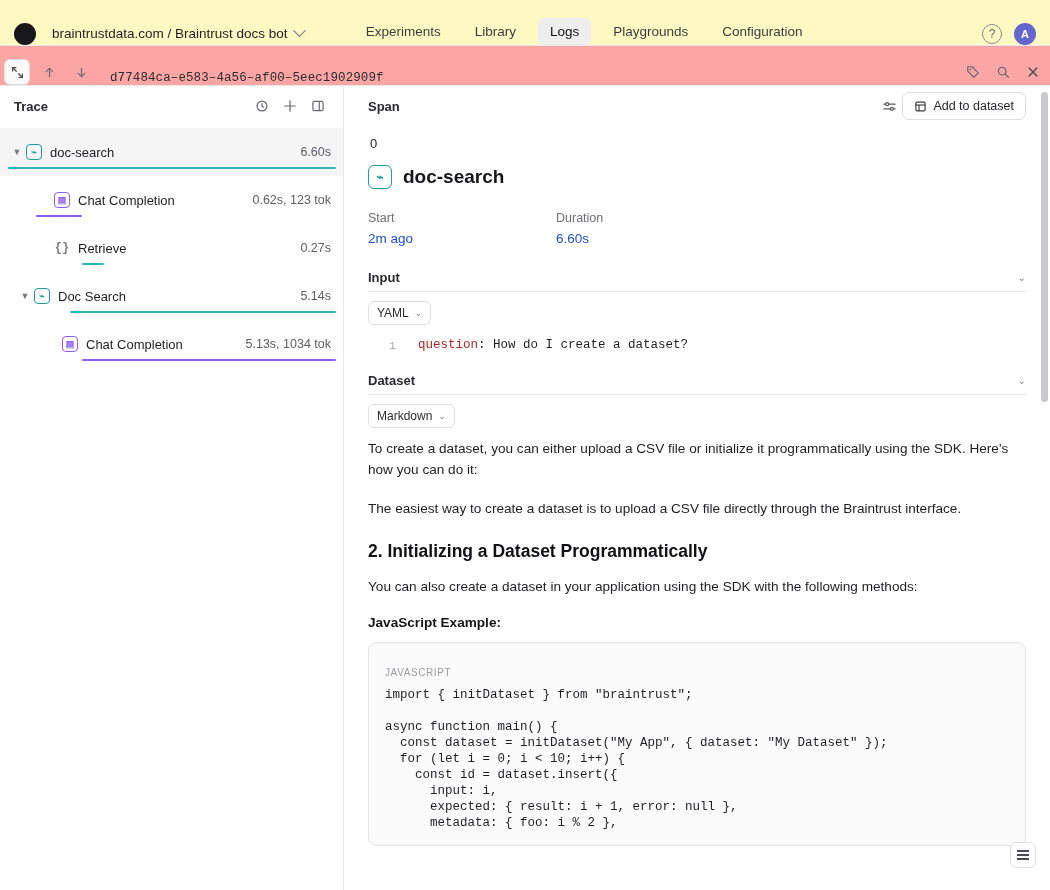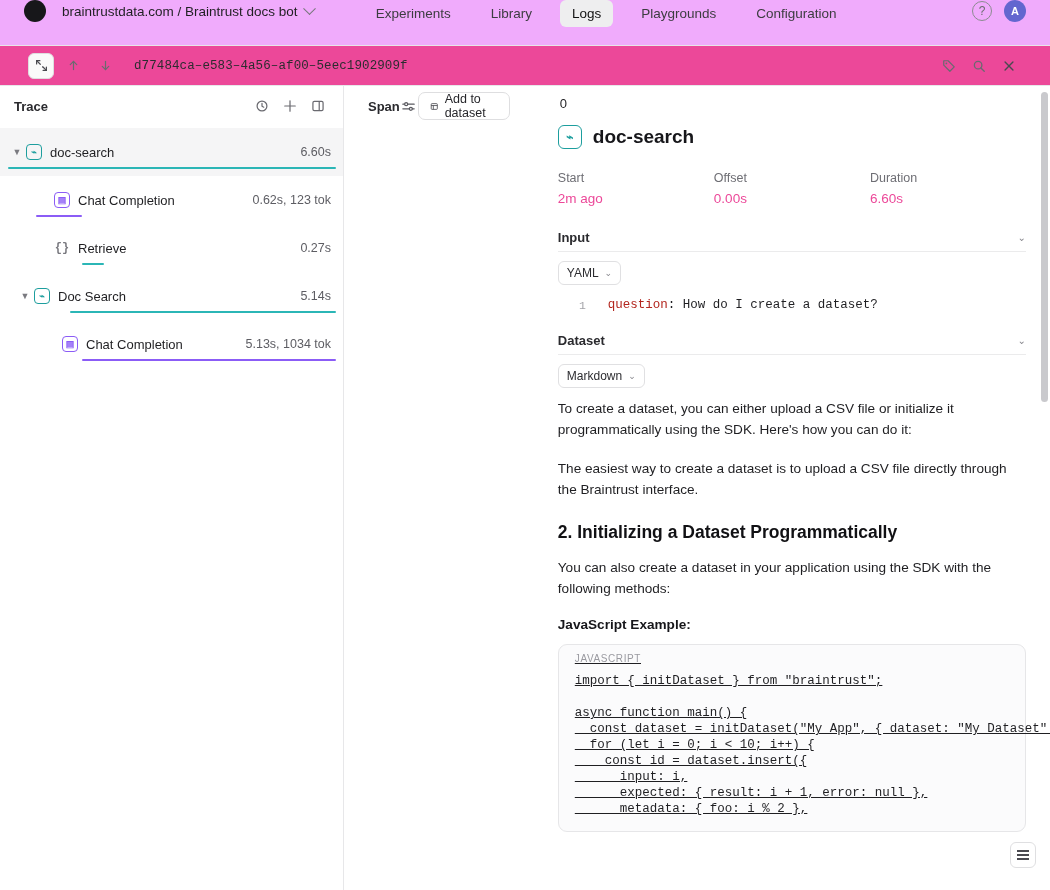--- a/index.html
+++ b/index.html
@@ -9,45 +9,45 @@
     overflow: hidden;
     background: #ffffff;
     font-family: "Liberation Sans", sans-serif;
     color: #1f1f22;
   }
   .app { width: 1050px; height: 890px; position: relative; display: flex; flex-direction: column; }
 
   
   .navbar {
     height: 46px; flex: 0 0 46px;
-    display: flex; align-items: flex-start;
-    padding: 0 24px;
+    display: flex; align-items: flex-end;
+    padding: 0 14px;
     border-bottom: 1px solid #e7e7e9;
-    background: #f0abfc;
+    background: #fef9c3;
   }
   .logo {
     width: 22px; height: 22px; border-radius: 50%;
     background: #17171a; margin-right: 10px;
     position: relative;
   }
   .logo::after {
     content: ""; position: absolute; right: 1px; bottom: 2px;
     width: 8px; height: 8px; background: #fff; border-radius: 50% 0 50% 50%;
     display: none;
   }
   .project-switch {
     display: flex; align-items: center; gap: 7px;
     font-size: 13.5px; color: #1f1f22; cursor: pointer;
     padding: 4px 6px; border-radius: 5px;
   }
   .chev {
     width: 9px; height: 9px; border-right: 1.4px solid #77777c;
     border-bottom: 1.4px solid #77777c; transform: rotate(45deg) translate(-2px,-2px);
   }
-  .navtabs { display: flex; align-items: center; gap: 16px; margin-left: 44px; }
+  .navtabs { display: flex; align-items: center; gap: 10px; margin-left: 44px; }
   .navtab {
     font-size: 13.5px; color: #3c3c40; padding: 6px 12px;
     border-radius: 6px; cursor: pointer; white-space: nowrap;
   }
   .navtab.active { background: #eeeeef; color: #111; font-weight: 500; }
   .nav-right { margin-left: auto; display: flex; align-items: center; gap: 12px; }
   .help-icon {
     width: 20px; height: 20px; border-radius: 50%;
     border: 1.4px solid #8b8b90; color: #6b6b70;
     font-size: 12px; display: flex; align-items: center; justify-content: center;
@@ -56,24 +56,24 @@
   .avatar {
     width: 22px; height: 22px; border-radius: 50%;
     background: #6366cf; color: #fff; font-size: 11px;
     display: flex; align-items: center; justify-content: center;
     cursor: pointer; font-weight: 600;
   }
 
   
   .subbar {
     height: 40px; flex: 0 0 40px;
-    display: flex; align-items: center; gap: 6px;
-    padding: 0 28px;
+    display: flex; align-items: flex-end; gap: 6px;
+    padding: 0 4px;
     border-bottom: 1px solid #e7e7e9;
-    background: #ec4899;
+    background: #fca5a5;
   }
   .iconbtn {
     width: 26px; height: 26px; border-radius: 6px;
     display: flex; align-items: center; justify-content: center;
     cursor: pointer; color: #55555a;
     border: 1px solid transparent;
   }
   .iconbtn.bordered { border: 1px solid #dededf; background: #fafafa; }
   .trace-id {
     font-family: "Liberation Mono", monospace;
@@ -122,21 +122,21 @@
   .sq.plain { color: #7a7a80; border: none; font-family: "Liberation Mono", monospace; font-size: 12px; }
   .trace-label { font-size: 13px; color: #1f1f22; }
   .trace-meta { margin-left: auto; font-size: 12.5px; color: #5d5d63; }
   .bar {
     position: absolute; bottom: 7px; height: 2.5px; border-radius: 2px;
   }
   .bar.teal { background: #2bb6b6; }
   .bar.purple { background: #8b5cf6; }
 
   
-  .span-panel { flex: 1; min-width: 0; display: flex; flex-direction: row; background: #fff; position: relative; }
+  .span-panel { flex: 1; min-width: 0; display: flex; flex-direction: column; background: #fff; position: relative; }
   .span-head {
     height: 40px; flex: 0 0 40px;
     display: flex; align-items: center; padding: 0 24px 0 24px;
   }
   .span-head-title { font-size: 13px; font-weight: 600; color: #2a2a2e; }
   .span-head-right { margin-left: auto; display: flex; align-items: center; gap: 0; }
   .btn-outline {
     display: flex; align-items: center; gap: 6px;
     height: 28px; padding: 0 11px;
     border: 1px solid #dedee0; border-radius: 7px;
@@ -150,21 +150,21 @@
     width: 24px; height: 24px; border-radius: 6px;
     border: 1.5px solid #1d9e9e; color: #1d9e9e;
     display: flex; align-items: center; justify-content: center;
     font-size: 12px; font-weight: 700;
   }
   .span-title { font-size: 19px; font-weight: 700; color: #16161a; }
 
   .meta-row { display: flex; margin-bottom: 24px; }
   .meta-col { width: 188px; }
   .meta-k { font-size: 12.5px; color: #6e6e74; margin-bottom: 6px; }
-  .meta-v { font-size: 13.5px; color: #ec4899; }
+  .meta-v { font-size: 13.5px; color: #1d4ed8; }
 
   .section-head {
     display: flex; align-items: center;
     padding-bottom: 6px; margin-bottom: 9px;
     border-bottom: 1px solid #ebebec;
     cursor: pointer;
   }
   .section-title { font-size: 13px; font-weight: 600; color: #2a2a2e; }
   .section-chev { margin-left: auto; color: #86868c; font-size: 10px; }
 
@@ -183,23 +183,22 @@
   .ln { width: 28px; flex: 0 0 28px; color: #a3a3a8; text-align: right; margin-right: 22px; font-size: 11.5px; padding-top: 1px; }
   .yaml-key { color: #b3261e; }
   .yaml-val { color: #1f1f22; }
 
   .md-p { font-size: 13.6px; line-height: 1.55; color: #1f1f22; margin: 0 0 18px 0; max-width: 660px; }
   .md-h { font-size: 17.5px; font-weight: 700; color: #111114; margin: 22px 0 14px 0; }
   .md-b { font-size: 13.6px; font-weight: 700; color: #16161a; margin: 0 0 12px 0; }
 
   .code-block {
     border: 1px solid #e6e6e8; border-radius: 9px;
-    background: #fbfbfc; padding: 8px 16px 14px 16px;
+    background: #fbfbfc; padding: 24px 16px 14px 16px;
     margin-top: 4px;
-    text-decoration: underline;
   }
   .code-lang {
     font-size: 10px; letter-spacing: .6px; color: #9a9aa0;
     font-family: "Liberation Sans", sans-serif; margin-bottom: 9px;
   }
   .code-block pre {
     margin: 0; font-family: "Liberation Mono", monospace;
     font-size: 12.5px; line-height: 1.28; color: #1f1f22;
     white-space: pre;
   }
@@ -392,24 +391,20 @@
           <div class="span-title-icon">⌁</div>
           <div class="span-title">doc-search</div>
         </div>
 
         <div class="meta-row">
           <div class="meta-col">
             <div class="meta-k">Start</div>
             <div class="meta-v">2m ago</div>
           </div>
           <div class="meta-col">
-            <div class="meta-k">Offset</div>
-            <div class="meta-v">0.00s</div>
-          </div>
-          <div class="meta-col">
             <div class="meta-k">Duration</div>
             <div class="meta-v">6.60s</div>
           </div>
         </div>
 
         
         <div class="section-head">
           <div class="section-title">Input</div>
           <div class="section-chev">⌄</div>
         </div>

